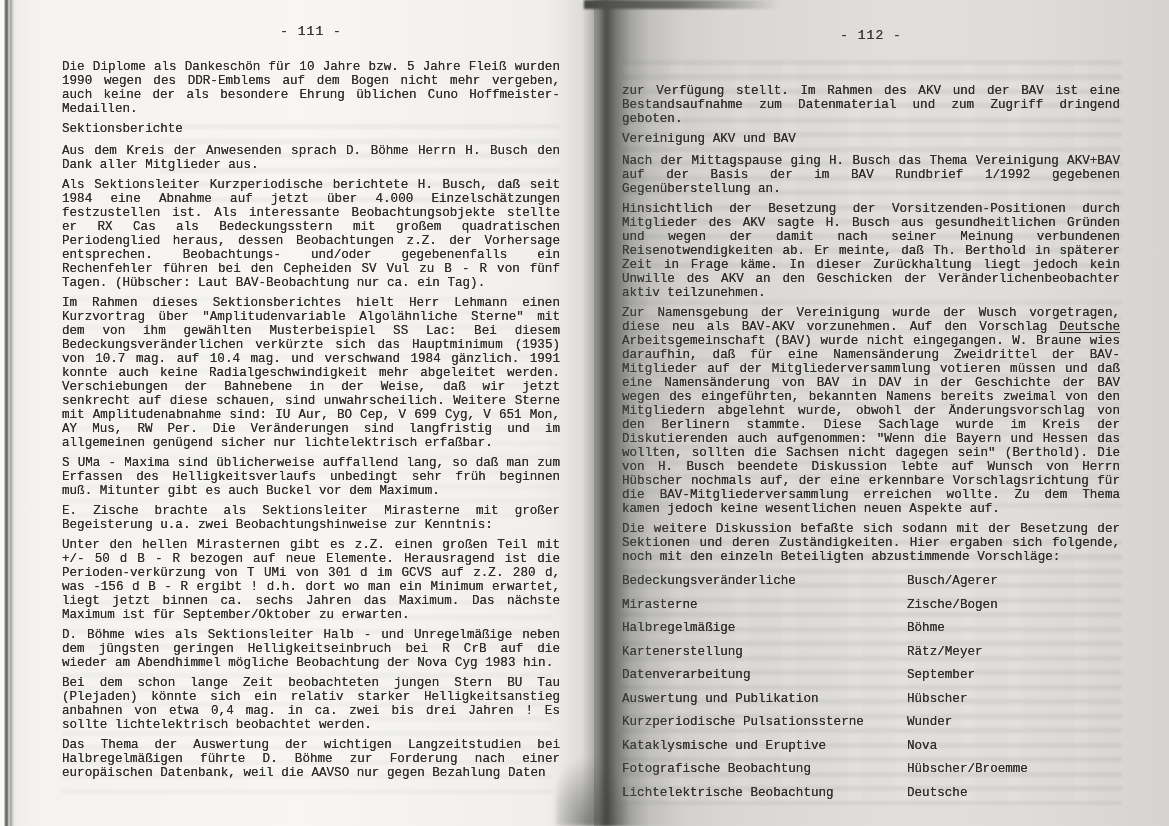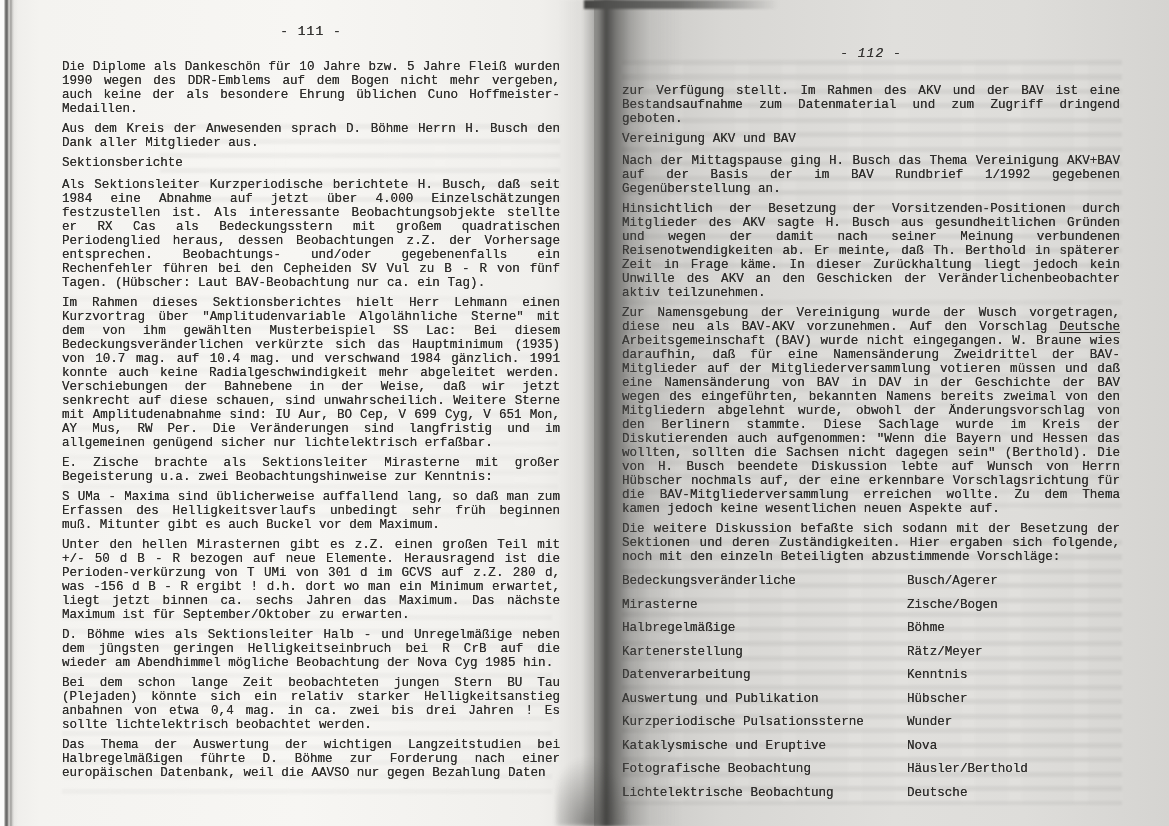--- a/index.html
+++ b/index.html
@@ -46,21 +46,21 @@
     position:absolute;left:556px;top:756px;width:74px;height:70px;pointer-events:none;
     background:radial-gradient(ellipse at 42% 100%,rgba(50,50,48,0.5),rgba(50,50,48,0) 70%);
     filter:blur(2px);
   }
   .pagenum{
     position:absolute;width:498px;text-align:center;
     font-size:13px;letter-spacing:1px;color:#343331;
     text-shadow:0 0 0.6px rgba(52,51,49,0.85);
   }
   .page-left .pagenum{left:62px;top:24px;}
-  .page-right .pagenum{left:28px;top:46px;font-style:italic;}
+  .page-right .pagenum{left:28px;top:28px;}
   .content{
     position:absolute;width:498px;
     font-size:12.6px;line-height:14px;color:#2e2d2b;
     text-align:justify;
     text-shadow:0 0 0.6px rgba(46,45,43,0.85);
   }
   .page-left .content{left:62px;top:60px;}
   .page-right .content{left:28px;top:84px;}
   .para{margin:0 0 6px 0;}
   .heading{margin:2px 0 8px 0;text-align:left;}
@@ -81,28 +81,28 @@
 <div class="scan">
 
   <div class="page page-left">
     <div class="edge-stripes"></div>
     <div class="bleed" style="left:160px;top:124px;width:400px;height:86px;opacity:0.10;"></div>
     <div class="bleed" style="left:62px;top:296px;width:496px;height:230px;opacity:0.05;"></div>
     <div class="bleed" style="left:62px;top:600px;width:490px;height:195px;opacity:0.07;"></div>
     <div class="pagenum">- 111 -</div>
     <div class="content">
       <p class="para">Die Diplome als Dankeschön für 10 Jahre bzw. 5 Jahre Fleiß wurden 1990 wegen des DDR-Emblems auf dem Bogen nicht mehr vergeben, auch keine der als besondere Ehrung üblichen Cuno Hoffmeister-Medaillen.</p>
+      <p class="para heading">Sektionsberichte</p>
       <p class="para">Aus dem Kreis der Anwesenden sprach D. Böhme Herrn H. Busch den Dank aller Mitglieder aus.</p>
-      <p class="para heading">Sektionsberichte</p>
       <p class="para">Als Sektionsleiter Kurzperiodische berichtete H. Busch, daß seit 1984 eine Abnahme auf jetzt über 4.000 Einzelschätzungen festzustellen ist. Als interessante Beobachtungsobjekte stellte er RX Cas als Bedeckungsstern mit großem quadratischen Periodenglied heraus, dessen Beobachtungen z.Z. der Vorhersage entsprechen. Beobachtungs- und/oder gegebenenfalls ein Rechenfehler führen bei den Cepheiden SV Vul zu B - R von fünf Tagen. (Hübscher: Laut BAV-Beobachtung nur ca. ein Tag).</p>
       <p class="para">Im Rahmen dieses Sektionsberichtes hielt Herr Lehmann einen Kurzvortrag über "Amplitudenvariable Algolähnliche Sterne" mit dem von ihm gewählten Musterbeispiel SS Lac: Bei diesem Bedeckungsveränderlichen verkürzte sich das Hauptminimum (1935) von 10.7 mag. auf 10.4 mag. und verschwand 1984 gänzlich. 1991 konnte auch keine Radialgeschwindigkeit mehr abgeleitet werden. Verschiebungen der Bahnebene in der Weise, daß wir jetzt senkrecht auf diese schauen, sind unwahrscheilich. Weitere Sterne mit Amplitudenabnahme sind: IU Aur, BO Cep, V 699 Cyg, V 651 Mon, AY Mus, RW Per. Die Veränderungen sind langfristig und im allgemeinen genügend sicher nur lichtelektrisch erfaßbar.</p>
+      <p class="para">S UMa - Maxima sind üblicherweise auffallend lang, so daß man zum Erfassen des Helligkeitsverlaufs unbedingt sehr früh beginnen muß. Mitunter gibt es auch Buckel vor dem Maximum.</p>
       <p class="para">E. Zische brachte als Sektionsleiter Mirasterne mit großer Begeisterung u.a. zwei Beobachtungshinweise zur Kenntnis:</p>
-      <p class="para">S UMa - Maxima sind üblicherweise auffallend lang, so daß man zum Erfassen des Helligkeitsverlaufs unbedingt sehr früh beginnen muß. Mitunter gibt es auch Buckel vor dem Maximum.</p>
       <p class="para">Unter den hellen Mirasternen gibt es z.Z. einen großen Teil mit +/- 50 d B - R bezogen auf neue Elemente. Herausragend ist die Perioden-verkürzung von T UMi von 301 d im GCVS auf z.Z. 280 d, was -156 d B - R ergibt ! d.h. dort wo man ein Minimum erwartet, liegt jetzt binnen ca. sechs Jahren das Maximum. Das nächste Maximum ist für September/Oktober zu erwarten.</p>
-      <p class="para">D. Böhme wies als Sektionsleiter Halb - und Unregelmäßige neben dem jüngsten geringen Helligkeitseinbruch bei R CrB auf die wieder am Abendhimmel mögliche Beobachtung der Nova Cyg 1985 hin.</p>
+      <p class="para">D. Böhme wies als Sektionsleiter Halb - und Unregelmäßige neben dem jüngsten geringen Helligkeitseinbruch bei R CrB auf die wieder am Abendhimmel mögliche Beobachtung der Nova Cyg 1983 hin.</p>
       <p class="para">Bei dem schon lange Zeit beobachteten jungen Stern BU Tau (Plejaden) könnte sich ein relativ starker Helligkeitsanstieg anbahnen von etwa 0,4 mag. in ca. zwei bis drei Jahren ! Es sollte lichtelektrisch beobachtet werden.</p>
       <p class="para">Das Thema der Auswertung der wichtigen Langzeitstudien bei Halbregelmäßigen führte D. Böhme zur Forderung nach einer europäischen Datenbank, weil die AAVSO nur gegen Bezahlung Daten</p>
     </div>
   </div>
 
   <div class="page page-right">
     <div class="bleed" style="left:28px;top:60px;width:500px;height:212px;opacity:0.14;"></div>
     <div class="bleed" style="left:28px;top:300px;width:500px;height:210px;opacity:0.09;"></div>
     <div class="bleed" style="left:28px;top:540px;width:500px;height:265px;opacity:0.14;"></div>
     <div class="pagenum">- 112 -</div>
@@ -126,37 +126,37 @@
         <div class="row">
             <span class="sec">Halbregelmäßige</span>
             <span class="per">Böhme</span>
           </div>
         <div class="row">
             <span class="sec">Kartenerstellung</span>
             <span class="per">Rätz/Meyer</span>
           </div>
         <div class="row">
             <span class="sec">Datenverarbeitung</span>
-            <span class="per">Kenntnis</span>
+            <span class="per">September</span>
           </div>
         <div class="row">
             <span class="sec">Auswertung und Publikation</span>
             <span class="per">Hübscher</span>
           </div>
         <div class="row">
             <span class="sec">Kurzperiodische Pulsationssterne</span>
             <span class="per">Wunder</span>
           </div>
         <div class="row">
             <span class="sec">Kataklysmische und Eruptive</span>
             <span class="per">Nova</span>
           </div>
         <div class="row">
             <span class="sec">Fotografische Beobachtung</span>
-            <span class="per">Häusler/Berthold</span>
+            <span class="per">Hübscher/Broemme</span>
           </div>
         <div class="row">
             <span class="sec">Lichtelektrische Beobachtung</span>
             <span class="per">Deutsche</span>
           </div>
       </div>
     </div>
   </div>
 
   <div class="gutter"></div>

